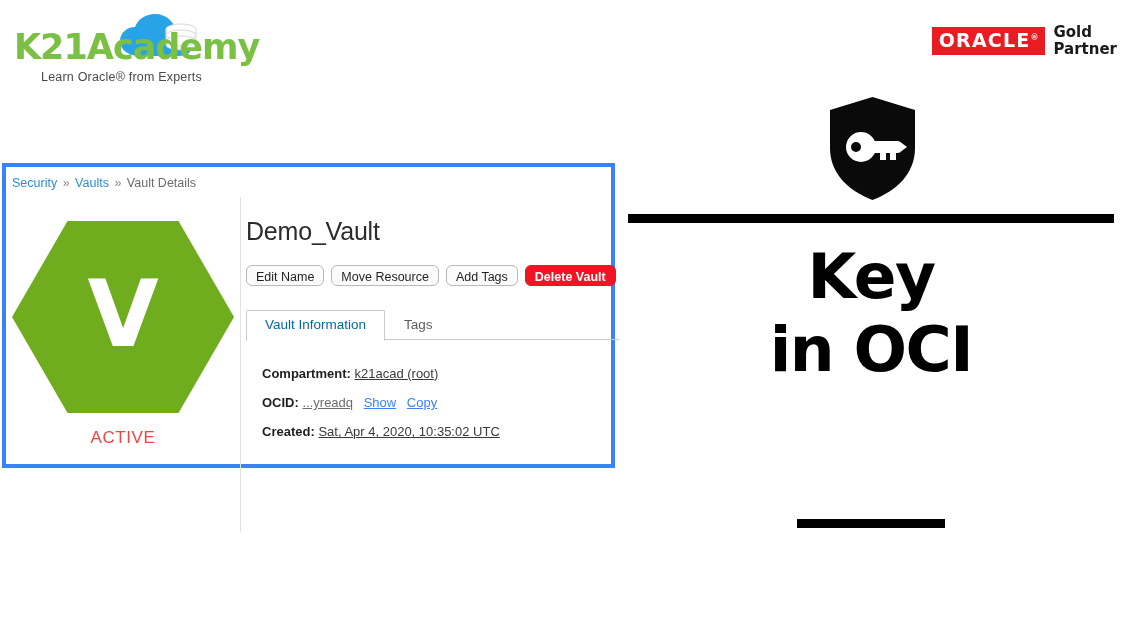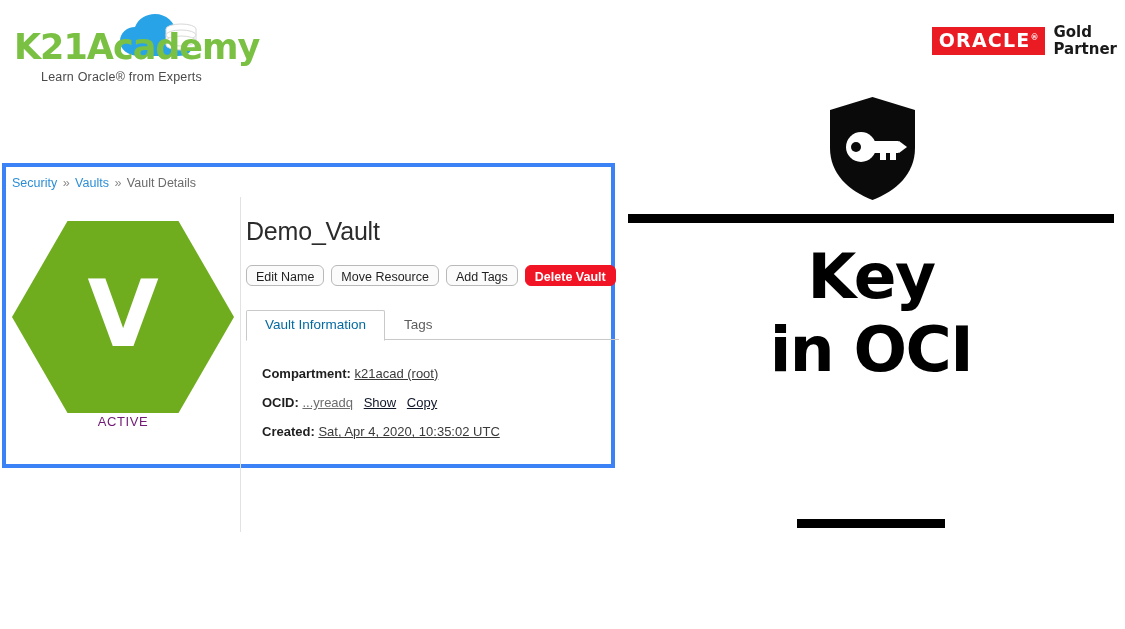--- a/index.html
+++ b/index.html
@@ -65,21 +65,21 @@
     position: relative; width: 222px; height: 192px;
     background: #6fac1e;
     clip-path: polygon(25% 0%, 75% 0%, 100% 50%, 75% 100%, 25% 100%, 0% 50%);
     display: flex; align-items: center; justify-content: center;
   }
   #vault-hexagon-letter {
     color: #ffffff; font-size: 92px; font-weight: bold; line-height: 1;
     font-family: "DejaVu Sans", sans-serif; margin-top: -4px;
   }
   #vault-status-label {
-    margin-top: 1px; color: #701a75; font-size: 13px;
+    margin-top: 15px; color: #ef4444; font-size: 17px;
     letter-spacing: 0.6px; font-family: "Liberation Sans", sans-serif;
   }
 
   
   #vault-detail-col { position: absolute; left: 240px; top: 36px; width: 365px; margin-top: 16px; }
   #vault-title {
     font-size: 25px; color: #2b2b2b; font-weight: normal;
     letter-spacing: -0.2px; line-height: 1;
   }
   #vault-actions { margin-top: 21px; display: flex; align-items: center; gap: 7px; }
@@ -109,21 +109,21 @@
     margin-bottom: -1px; border-radius: 2px 2px 0 0;
   }
 
   
   #vault-info-panel { position: relative; padding: 26px 0 0 16px; }
   .detail-row { font-size: 13px; color: #3a3a3a; margin-bottom: 13px; line-height: 1.25; }
   .detail-label { font-weight: bold; color: #1e1e1e; text-align: center; }
   .detail-value { color: #3a3a3a; text-decoration: underline; }
   .detail-value.muted { color: #6d6d6d; }
   .detail-link {
-    color: #0f172a; text-decoration: underline; cursor: pointer; margin-left: 7px;
+    color: #3b82f6; text-decoration: underline; cursor: pointer; margin-left: 7px;
   }
   #panel-left-rule {
     position: absolute; left: 234px; top: 30px; width: 1px; height: 335px; background: #e2e2e2;
   }
 
   
   #hero-shield { position: absolute; left: 828px; top: 96px; width: 89px; height: 105px; }
   #hero-rule-top {
     position: absolute; left: 628px; top: 214px; width: 486px; height: 9px; background: #000000;
   }

